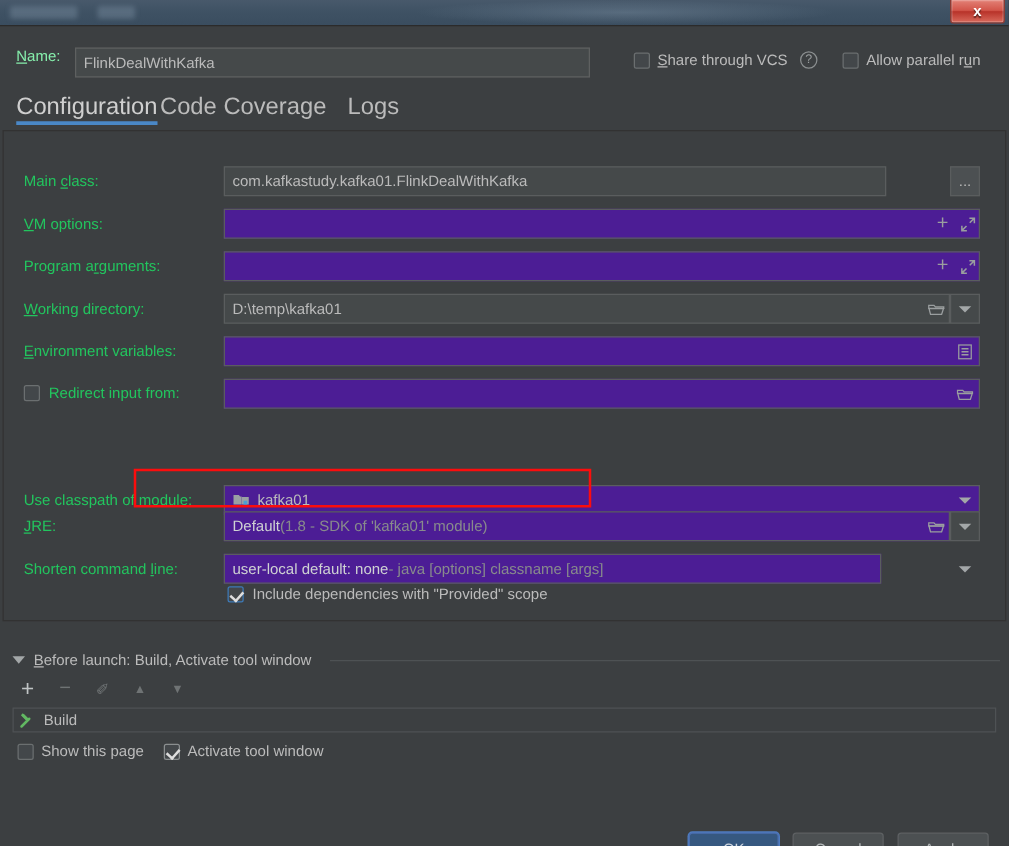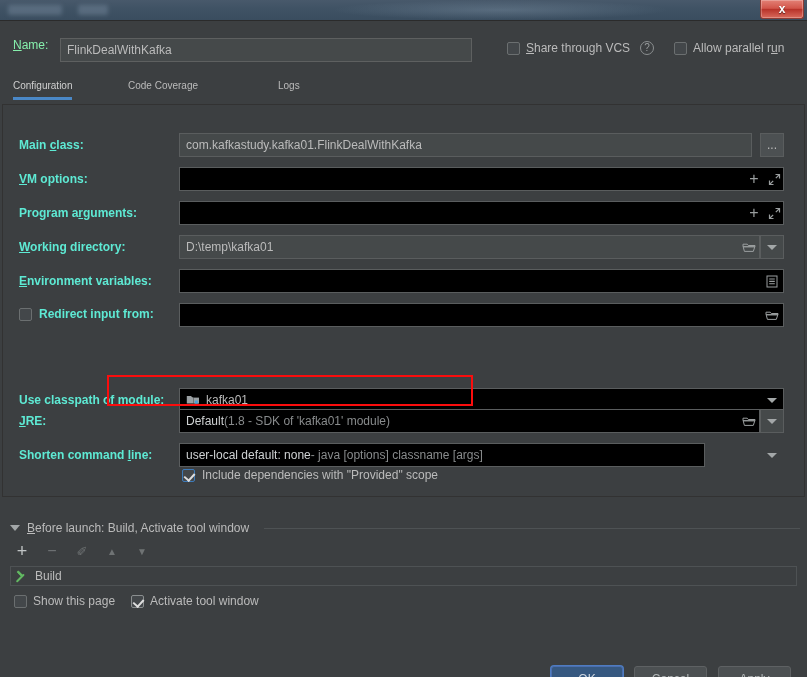--- a/index.html
+++ b/index.html
@@ -85,47 +85,47 @@
     width: 14px; height: 14px; border-radius: 50%;
     border: 1px solid #8b8f90; color: #9a9e9f;
     font-size: 10px; line-height: 12px; text-align: center;
     margin-left: 4px;
   }
 
   
   .tabs { position: absolute; left: 0; top: 53px; width: 807px; height: 28px; }
   .tab {
     position: absolute; top: 0; height: 26px; line-height: 24px;
-    font-size: 10px; color: #bbbbbb; cursor: pointer;
+    font-size: 19px; color: #bbbbbb; cursor: pointer;
   }
   .tab.active { color: #cfcfcf; }
   .tab-underline {
     position: absolute; bottom: 0; left: 0; right: 0; height: 3px;
     background: #4a88c7;
   }
 
   
   .panel {
     position: absolute; left: 2px; top: 83px; width: 803px; height: 393px;
     border: 1px solid #323232;
     background: #3c3f41;
     overflow: hidden;
   }
 
   .row { position: absolute; left: 0; width: 803px; height: 26px; }
-  .lbl { position: absolute; left: 16px; top: 5px; font-size: 12px; color: #5eead4; white-space: nowrap; font-weight: bold; }
+  .lbl { position: absolute; left: 16px; top: 5px; font-size: 12px; color: #22c55e; white-space: nowrap; }
   .fld {
     position: absolute; height: 24px;
     background: #45494a; border: 1px solid #5a5d5e;
     display: flex; align-items: center;
     font-size: 12px; color: #bbbbbb;
     padding: 0 6px;
     overflow: hidden; white-space: nowrap;
   }
-  .fld.flat { background: #000000; }
+  .fld.flat { background: #4c1d95; }
   .dim { color: #888b8c; }
   .strong { color: #cfd2d3; }
 
   .btn-sq {
     position: absolute; height: 24px; width: 24px;
     background: #4c5052; border: 1px solid #5a5d5e;
     display: flex; align-items: center; justify-content: center;
     color: #bbbbbb; font-size: 12px; cursor: pointer;
   }
   .inner-icon {
@@ -227,21 +227,21 @@
       </div>
       <div class="tab" style="left:232px;margin-left:46px;">
         <span>Logs</span>
       </div>
     </div>
 
     <div class="panel">
 
       <div class="row" style="top:28px;">
         <span class="lbl"><span>Main </span><span class="mn">c</span><span>lass:</span></span>
-        <div class="fld" style="left:176px; width:573px;">
+        <div class="fld" style="left:176px; width:530px;">
           <span>com.kafkastudy.kafka01.FlinkDealWithKafka</span>
         </div>
         <div class="btn-sq" style="left:757px;">
           <span>...</span>
         </div>
       </div>
 
       <div class="row" style="top:62px;">
         <span class="lbl"><span class="mn">V</span><span>M options:</span></span>
         <div class="fld flat" style="left:176px; width:605px; position:absolute;">

